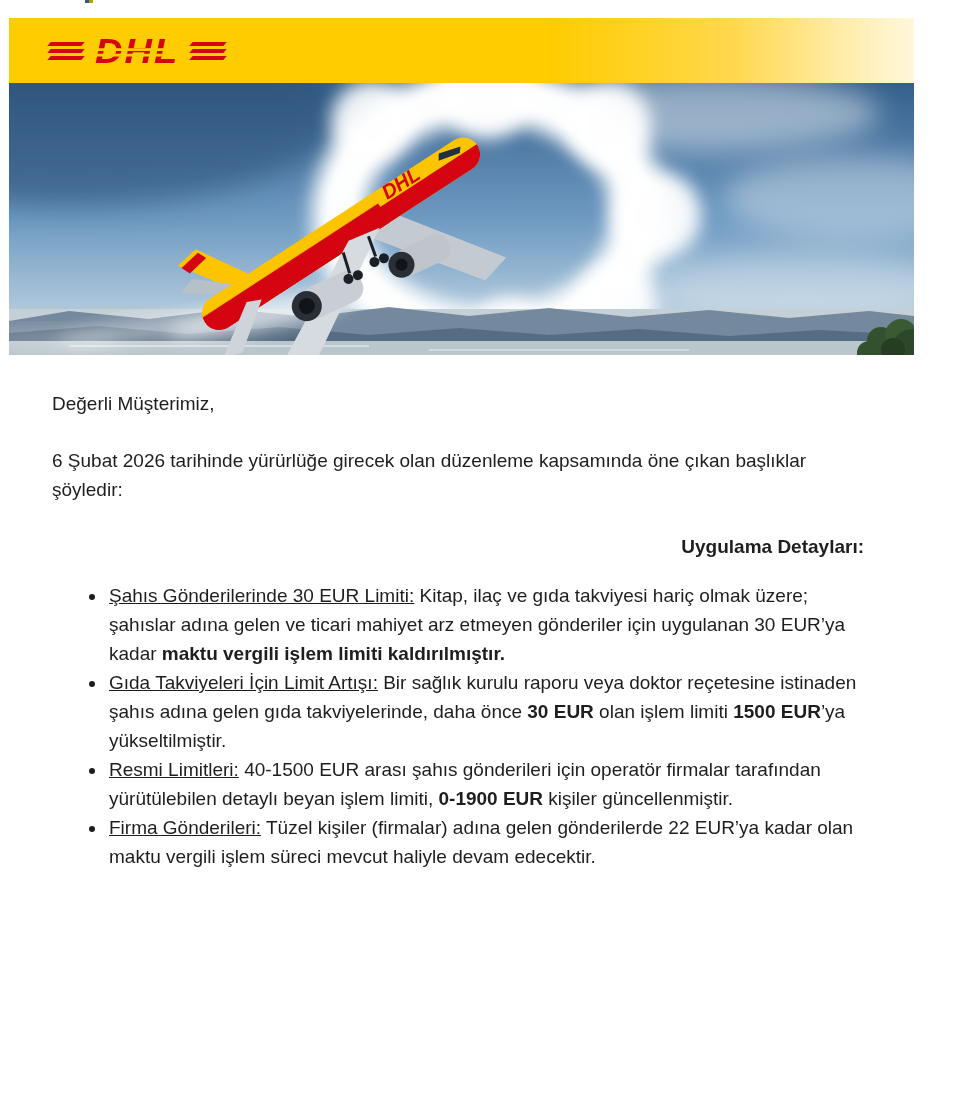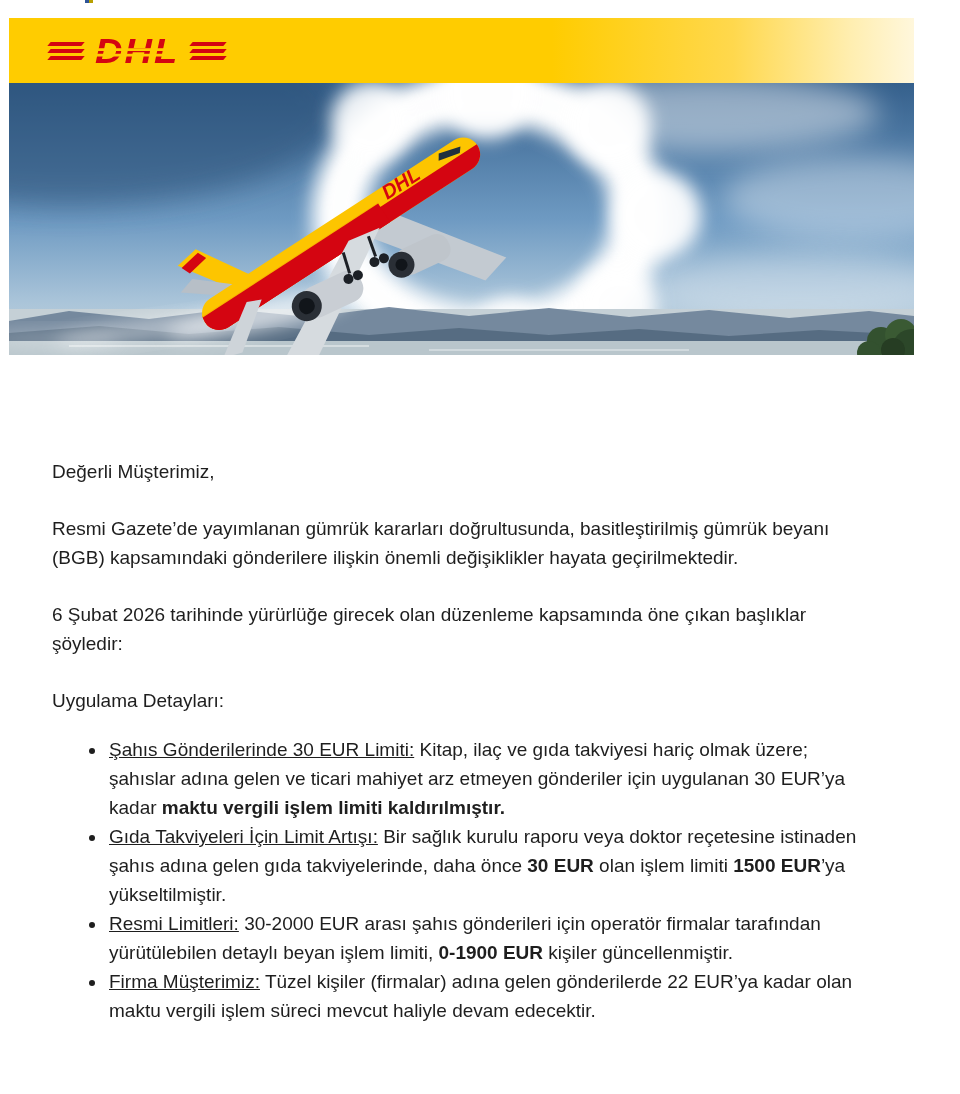--- a/index.html
+++ b/index.html
@@ -34,23 +34,23 @@
     content: ""; position: absolute; left: 2px; right: 2px; height: 3px; background: #ffcc00;
   }
   .dhl-text::before { top: 42%; }
   .dhl-text::after  { top: 58%; }
 
   
   .hero { width: 905px; height: 272px; line-height: 0; }
   .hero svg { display: block; }
 
   
-  .content { padding: 102px 50px 0 43px; font-size: 19px; line-height: 29px; }
+  .content { padding: 34px 50px 0 43px; font-size: 19px; line-height: 29px; }
   .content p { margin: 0 0 28px 0; }
-  .section-heading { font-weight: normal; margin-bottom: 20px !important; }
+  .section-heading { font-weight: bold; margin-bottom: 20px !important; text-align: right; }
   ul.bullets { margin: 0; padding-left: 55px; list-style: disc outside; }
   ul.bullets li { margin: 0; padding-left: 2px; }
   .seg-underline { text-decoration: underline; margin-top: 20px; }
   .seg-bold { font-weight: bold; text-align: center; }
   .seg-normal { font-weight: normal; }
 </style>
 </head>
 <body>
 
 <div class="top-fragment">
@@ -179,24 +179,23 @@
         <circle cx="-16" cy="42" r="5" fill="#1c2026"></circle>
         <circle cx="-6" cy="44" r="5" fill="#1c2026"></circle>
         <circle cx="15" cy="42" r="5" fill="#1c2026"></circle>
         <circle cx="25" cy="44" r="5" fill="#1c2026"></circle>
       </g>
     </svg>
   </div>
 
   <main class="content">
     <p class="greeting">Değerli Müşterimiz,</p>
-    <p>Resmi Gazete’de yayımlanan gümrük kararları doğrultusunda, basitleştirilmiş gümrük beyanı (BGB) kapsamındaki gönderilere ilişkin önemli değişiklikler hayata geçirilmektedir.</p>
     <p>6 Şubat 2026 tarihinde yürürlüğe girecek olan düzenleme kapsamında öne çıkan başlıklar şöyledir:</p>
     <p class="section-heading">Uygulama Detayları:</p>
     <ul class="bullets">
         <li><span class="seg-underline">Şahıs Gönderilerinde 30 EUR Limiti:</span><span class="seg-normal"> Kitap, ilaç ve gıda takviyesi hariç olmak üzere; şahıslar adına gelen ve ticari mahiyet arz etmeyen gönderiler için uygulanan 30 EUR’ya kadar </span><span class="seg-bold">maktu vergili işlem limiti kaldırılmıştır.</span></li>
         <li><span class="seg-underline">Gıda Takviyeleri İçin Limit Artışı:</span><span class="seg-normal"> Bir sağlık kurulu raporu veya doktor reçetesine istinaden şahıs adına gelen gıda takviyelerinde, daha önce </span><span class="seg-bold">30 EUR</span><span class="seg-normal"> olan işlem limiti </span><span class="seg-bold">1500 EUR</span><span class="seg-normal">’ya yükseltilmiştir.</span></li>
-        <li><span class="seg-underline">Resmi Limitleri:</span><span class="seg-normal"> 30-2000 EUR arası şahıs gönderileri için operatör firmalar tarafından yürütülebilen detaylı beyan işlem limiti, </span><span class="seg-bold">0-1900 EUR</span><span class="seg-normal"> kişiler güncellenmiştir.</span></li>
-        <li><span class="seg-underline">Firma Müşterimiz:</span><span class="seg-normal"> Tüzel kişiler (firmalar) adına gelen gönderilerde 22 EUR’ya kadar olan maktu vergili işlem süreci mevcut haliyle devam edecektir.</span></li>
+        <li><span class="seg-underline">Resmi Limitleri:</span><span class="seg-normal"> 40-1500 EUR arası şahıs gönderileri için operatör firmalar tarafından yürütülebilen detaylı beyan işlem limiti, </span><span class="seg-bold">0-1900 EUR</span><span class="seg-normal"> kişiler güncellenmiştir.</span></li>
+        <li><span class="seg-underline">Firma Gönderileri:</span><span class="seg-normal"> Tüzel kişiler (firmalar) adına gelen gönderilerde 22 EUR’ya kadar olan maktu vergili işlem süreci mevcut haliyle devam edecektir.</span></li>
       </ul>
   </main>
 
 </div>
 
 </body></html>

